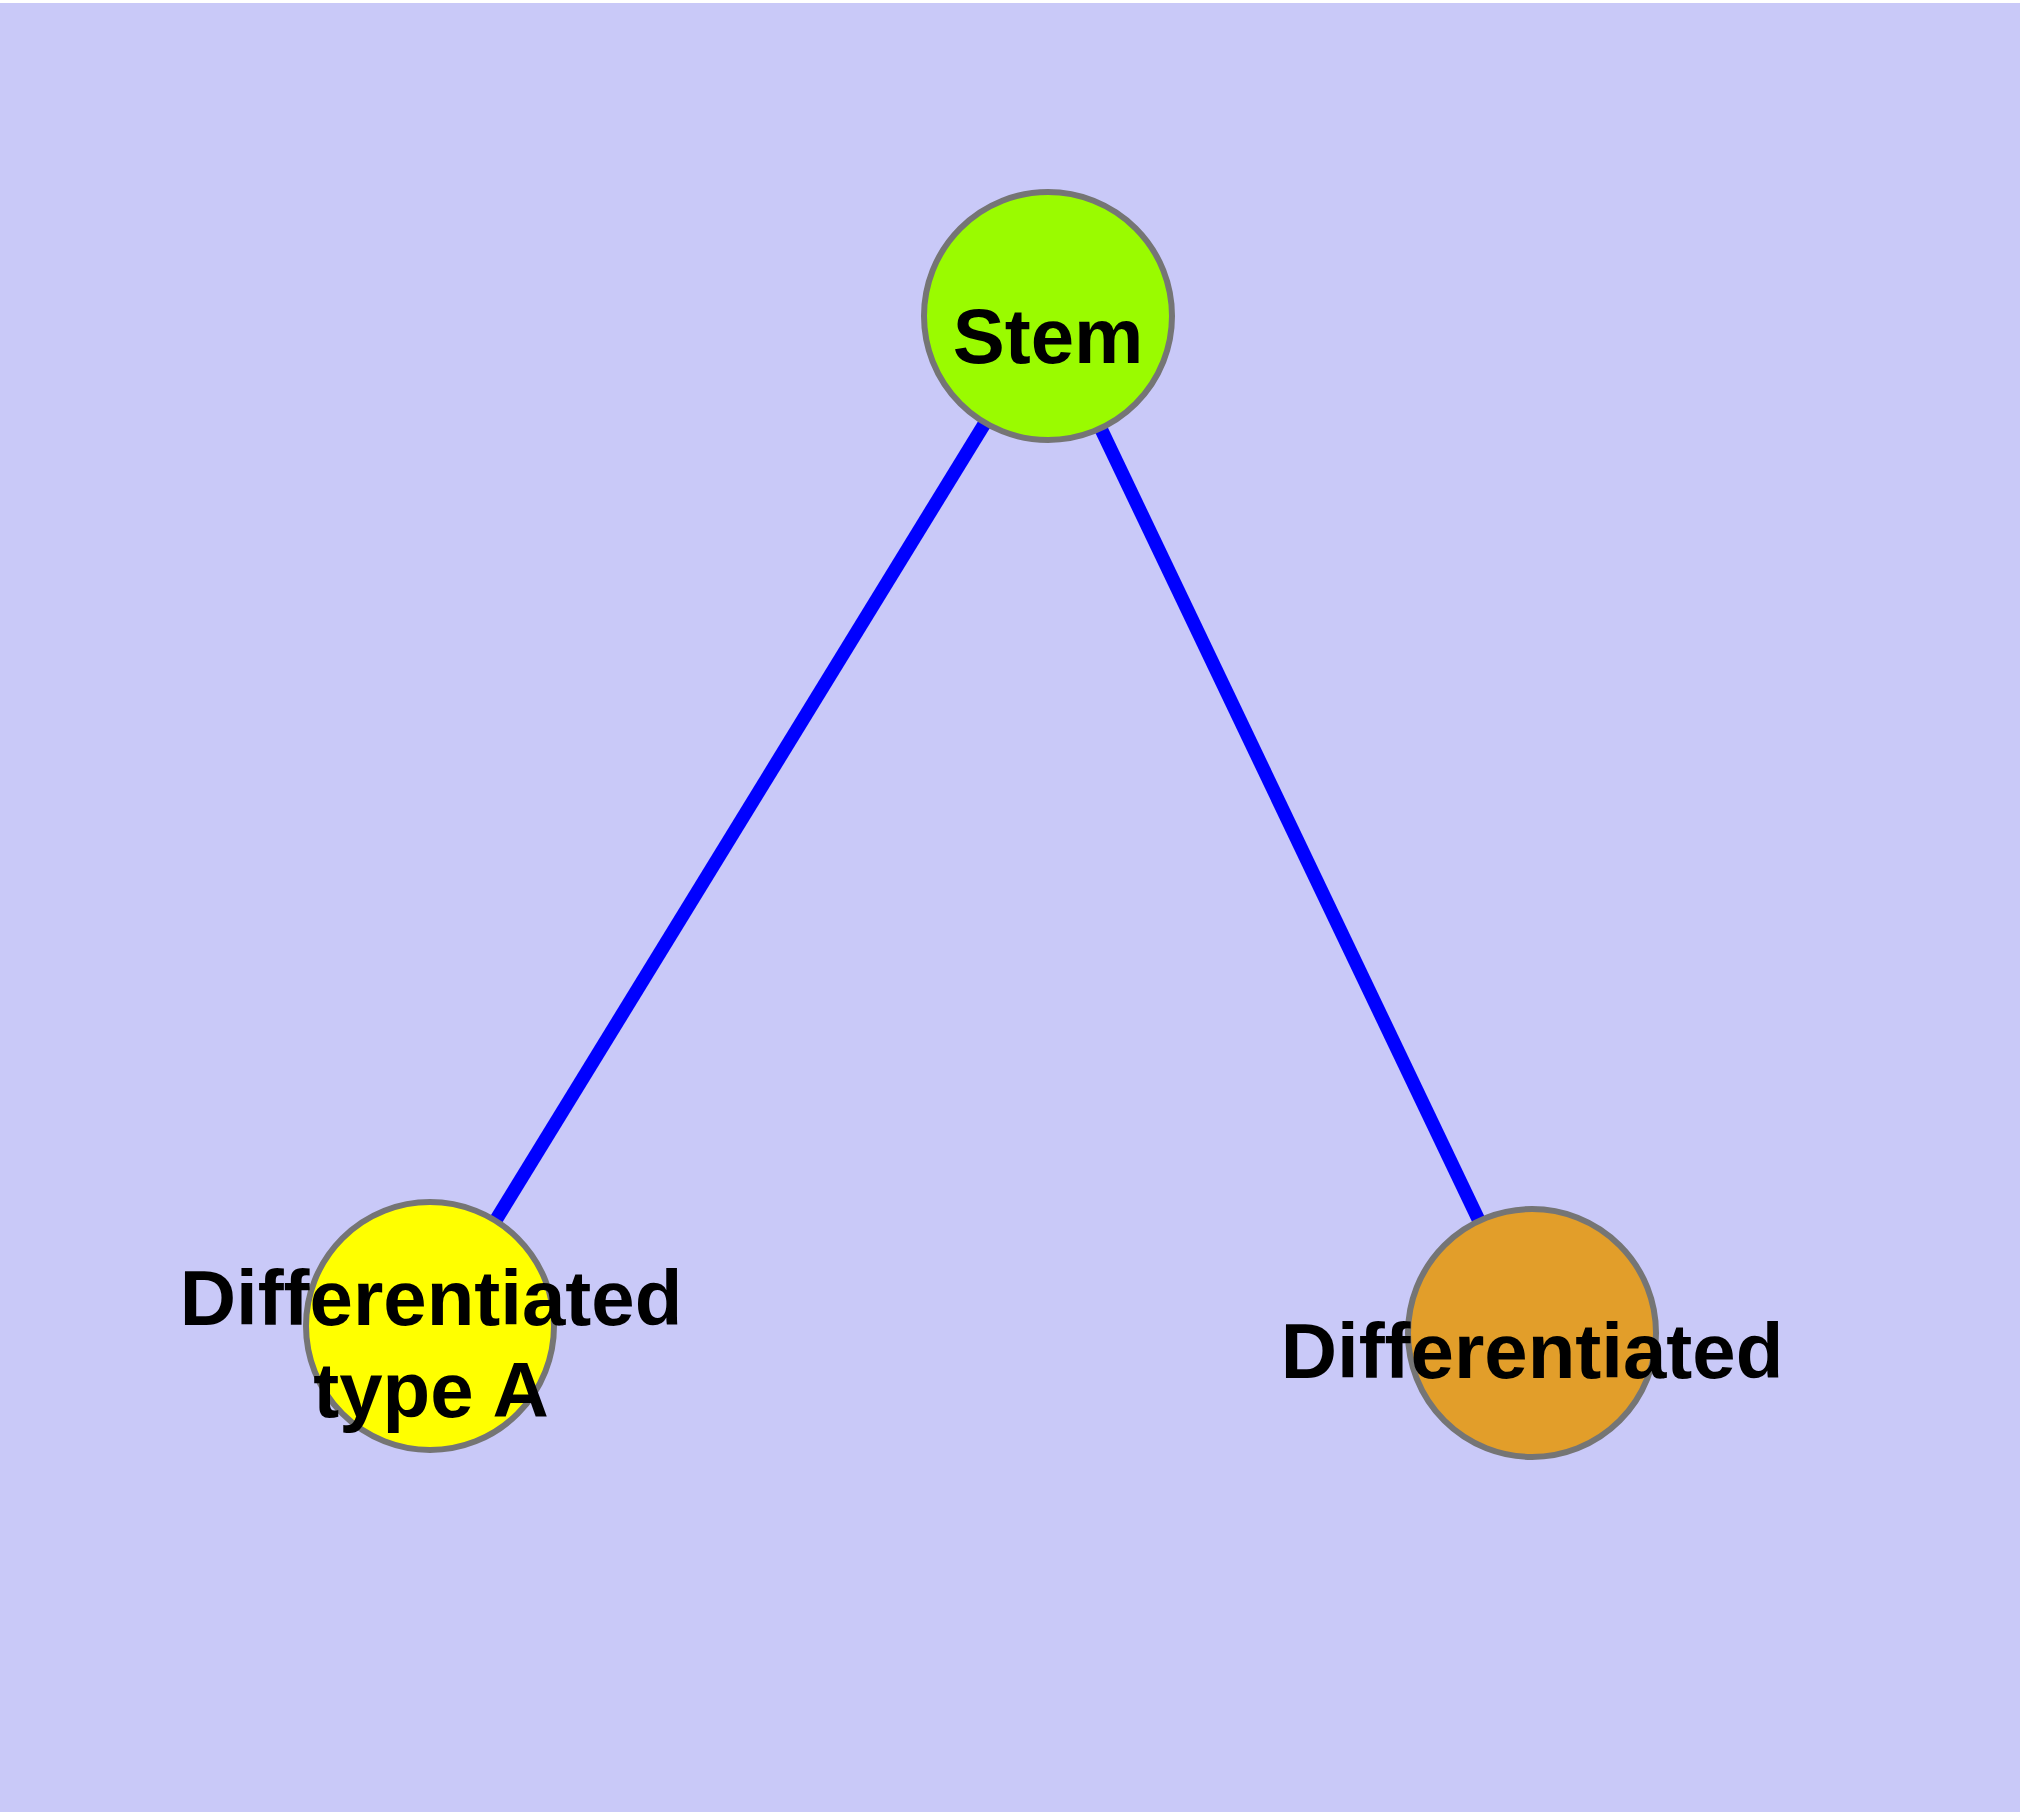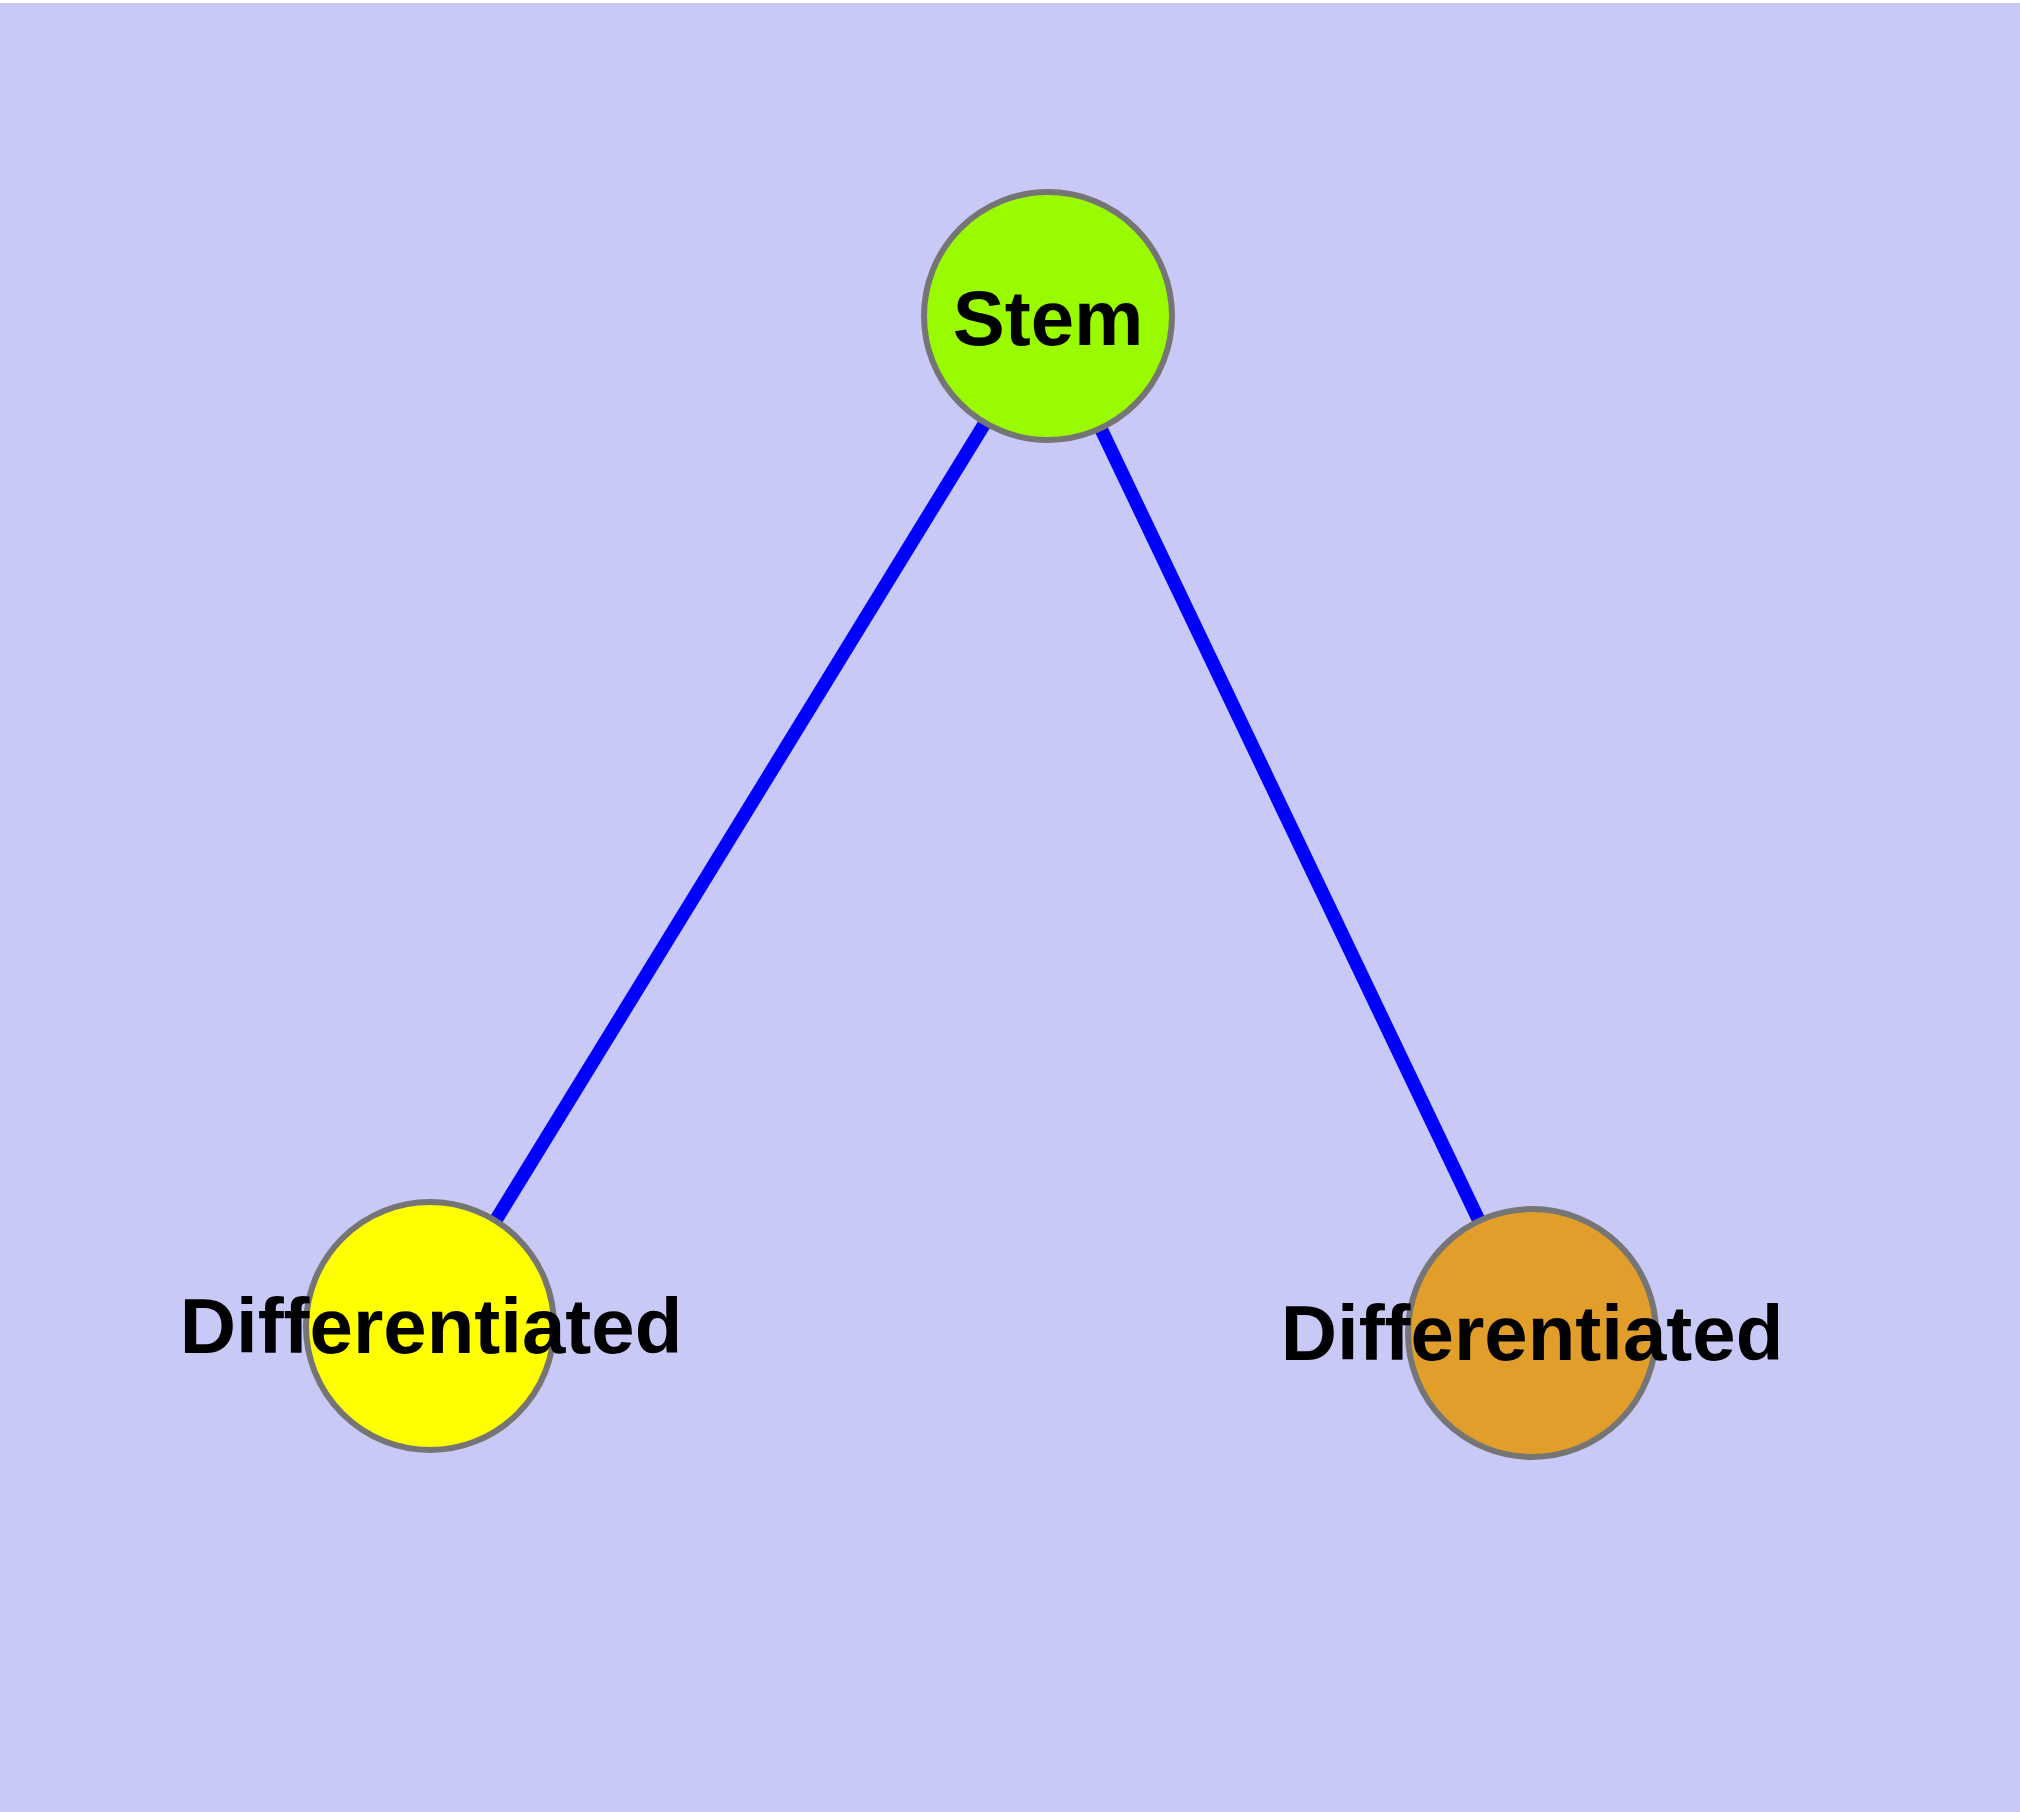--- a/index.html
+++ b/index.html
@@ -35,20 +35,21 @@
   .node-type-b { left: 1405px; top: 1203px; }
   .node-label {
     position: absolute;
     transform: translate(-50%, -50%);
     color: #000000;
     font-weight: bold;
     font-size: 78px;
     line-height: 92px;
     text-align: center;
     white-space: nowrap;
+    margin-top: 18px;
   }
   .label-stem   { left: 1048px; top: 315px;  }
   .label-type-a { left: 431px;  top: 1323px; }
   .label-type-b { left: 1532px; top: 1330px; }
 </style>
 </head>
 <body>
 
 <div class="canvas" style="background-color: rgb(201, 201, 248);">
 
@@ -60,20 +61,21 @@
   <div class="node node-stem" style="background-color: rgb(154, 251, 0);"></div>
 
   <div class="node node-type-a" style="background-color: rgb(255, 255, 0);"></div>
 
   <div class="node node-type-b" style="background-color: rgb(226, 158, 42);"></div>
 
   <div class="node-label label-stem">Stem</div>
 
   <div class="node-label label-type-a">
     <div>Differentiated</div>
+    <div>type A</div>
   </div>
 
   <div class="node-label label-type-b">
     <div>Differentiated</div>
   </div>
 
 </div>
 
 
 </body></html>

